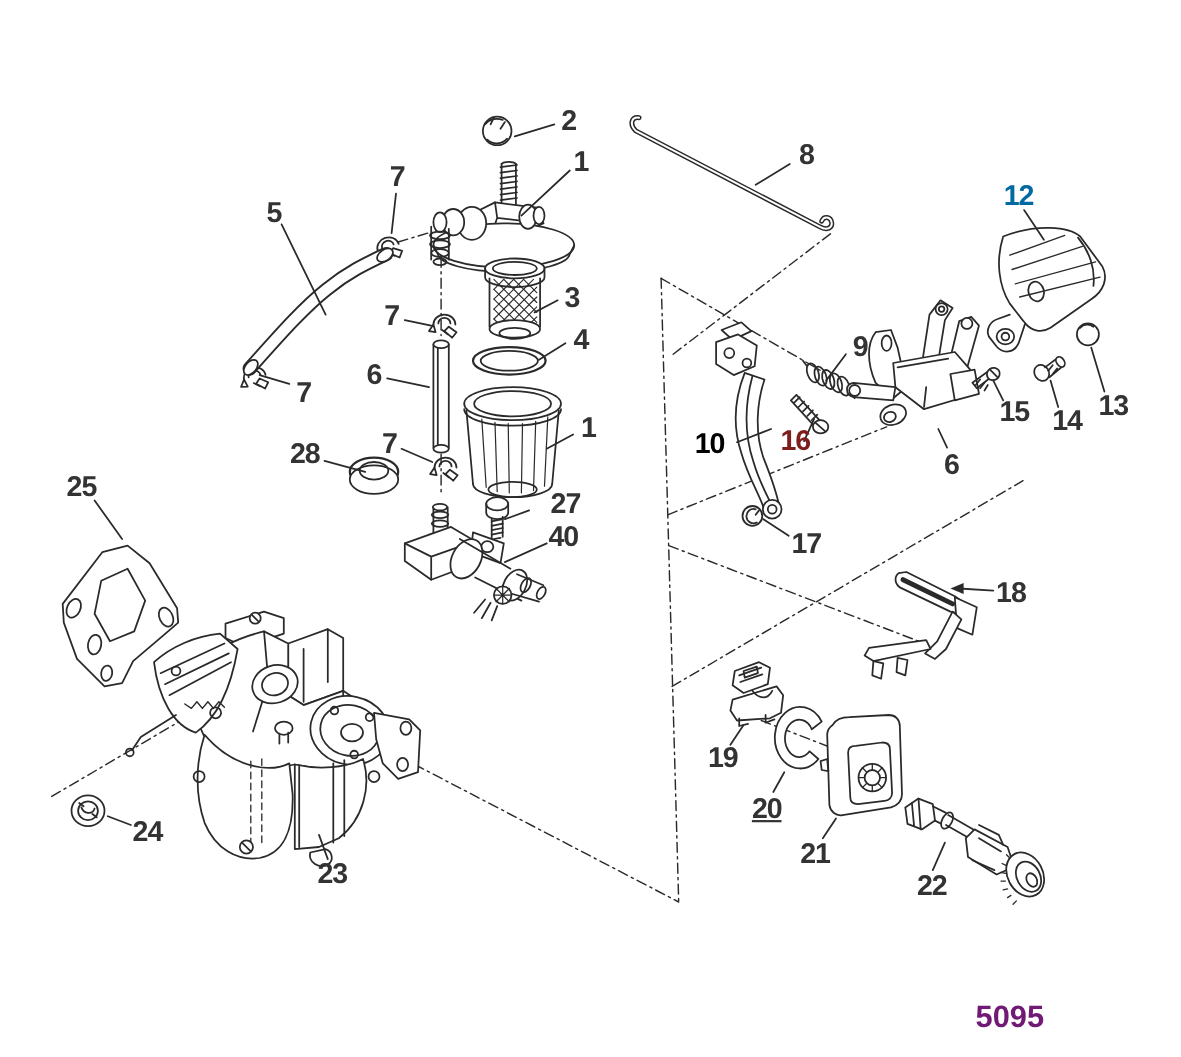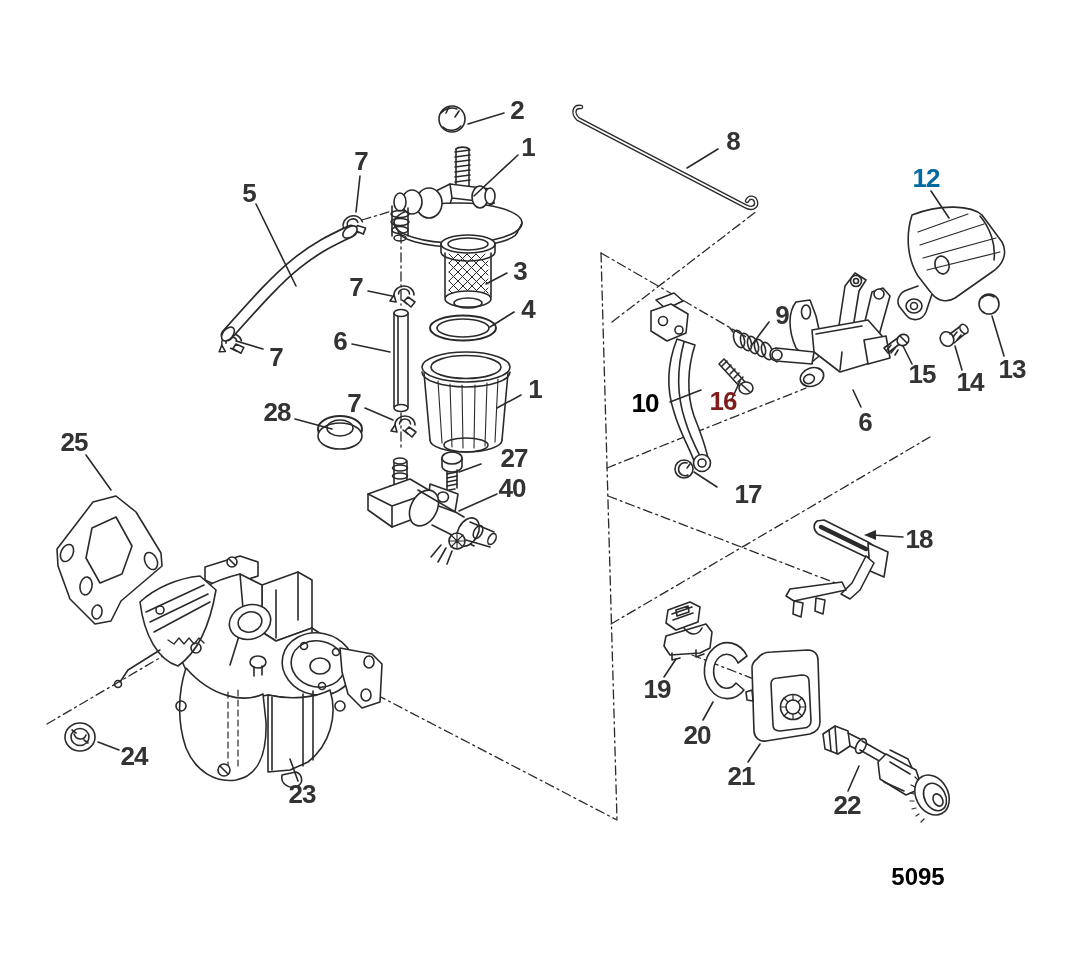--- a/index.html
+++ b/index.html
@@ -3,21 +3,21 @@
 <meta charset="utf-8">
 <style>
   html,body{margin:0;padding:0;background:#ffffff;}
   #canvas{position:relative;width:1074px;height:961px;background:#ffffff;
           font-family:"Liberation Sans",sans-serif;overflow:hidden;}
   #diagram{position:absolute;left:0;top:0;}
   .callout{position:absolute;transform:translate(-50%,-50%);
            font-weight:bold;font-size:26px;letter-spacing:-1px;color:#333;
            white-space:nowrap;user-select:none;}
   .fignum{position:absolute;transform:translate(-50%,-50%);
-          font-weight:bold;font-size:24px;letter-spacing:0px;color:#000000;}
+          font-weight:bold;font-size:28px;letter-spacing:0px;color:#701a75;margin-top:48px;}
 </style>
 </head>
 <body>
 
 <div id="canvas">
 
 <svg id="diagram" width="1074" height="961" viewBox="0 0 1074 961">
   <defs>
     <g id="clampdef">
       <path d="M-10,3 A10,9 0 1 1 10,3"></path>
@@ -384,24 +384,24 @@
       <span class="callout" style="left: 354px; top: 403px; color: rgb(51, 51, 51);">7</span>
       <span class="callout" style="left: 733px; top: 141px; color: rgb(51, 51, 51);">8</span>
       <span class="callout" style="left: 782px; top: 315px; color: rgb(51, 51, 51);">9</span>
       <span class="callout" style="left: 645px; top: 403px; color: #000000; text-align: center;">10</span>
       <span class="callout" style="left: 865px; top: 422px; color: rgb(51, 51, 51);">6</span>
       <span class="callout" style="left: 926px; top: 178px; color: #0369a1;">12</span>
       <span class="callout" style="left: 1012px; top: 369px; color: rgb(51, 51, 51);">13</span>
       <span class="callout" style="left: 970px; top: 382px; color: rgb(51, 51, 51);">14</span>
       <span class="callout" style="left: 922px; top: 374px; color: rgb(51, 51, 51);">15</span>
       <span class="callout" style="left: 723px; top: 401px; color: #7f1d1d;">16</span>
-      <span class="callout" style="left: 748px; top: 494px; color: rgb(51, 51, 51);">17</span>
+      <span class="callout" style="left: 733px; top: 494px; color: rgb(51, 51, 51);">17</span>
       <span class="callout" style="left: 919px; top: 539px; color: rgb(51, 51, 51);">18</span>
       <span class="callout" style="left: 657px; top: 689px; color: rgb(51, 51, 51);">19</span>
-      <span class="callout" style="left: 697px; top: 735px; color: rgb(51, 51, 51);">20</span>
+      <span class="callout" style="left: 697px; top: 735px; color: rgb(51, 51, 51); text-decoration: underline;">20</span>
       <span class="callout" style="left: 741px; top: 776px; color: rgb(51, 51, 51);">21</span>
       <span class="callout" style="left: 847px; top: 805px; color: rgb(51, 51, 51);">22</span>
       <span class="callout" style="left: 302px; top: 794px; color: rgb(51, 51, 51);">23</span>
       <span class="callout" style="left: 134px; top: 756px; color: rgb(51, 51, 51);">24</span>
       <span class="callout" style="left: 74px; top: 442px; color: rgb(51, 51, 51);">25</span>
       <span class="callout" style="left: 512px; top: 488px; color: rgb(51, 51, 51);">40</span>
       <span class="callout" style="left: 494px; top: 458px; color: rgb(51, 51, 51); margin-left: 20px;">27</span>
       <span class="callout" style="left: 277px; top: 412px; color: rgb(51, 51, 51);">28</span>
     </div>
 

